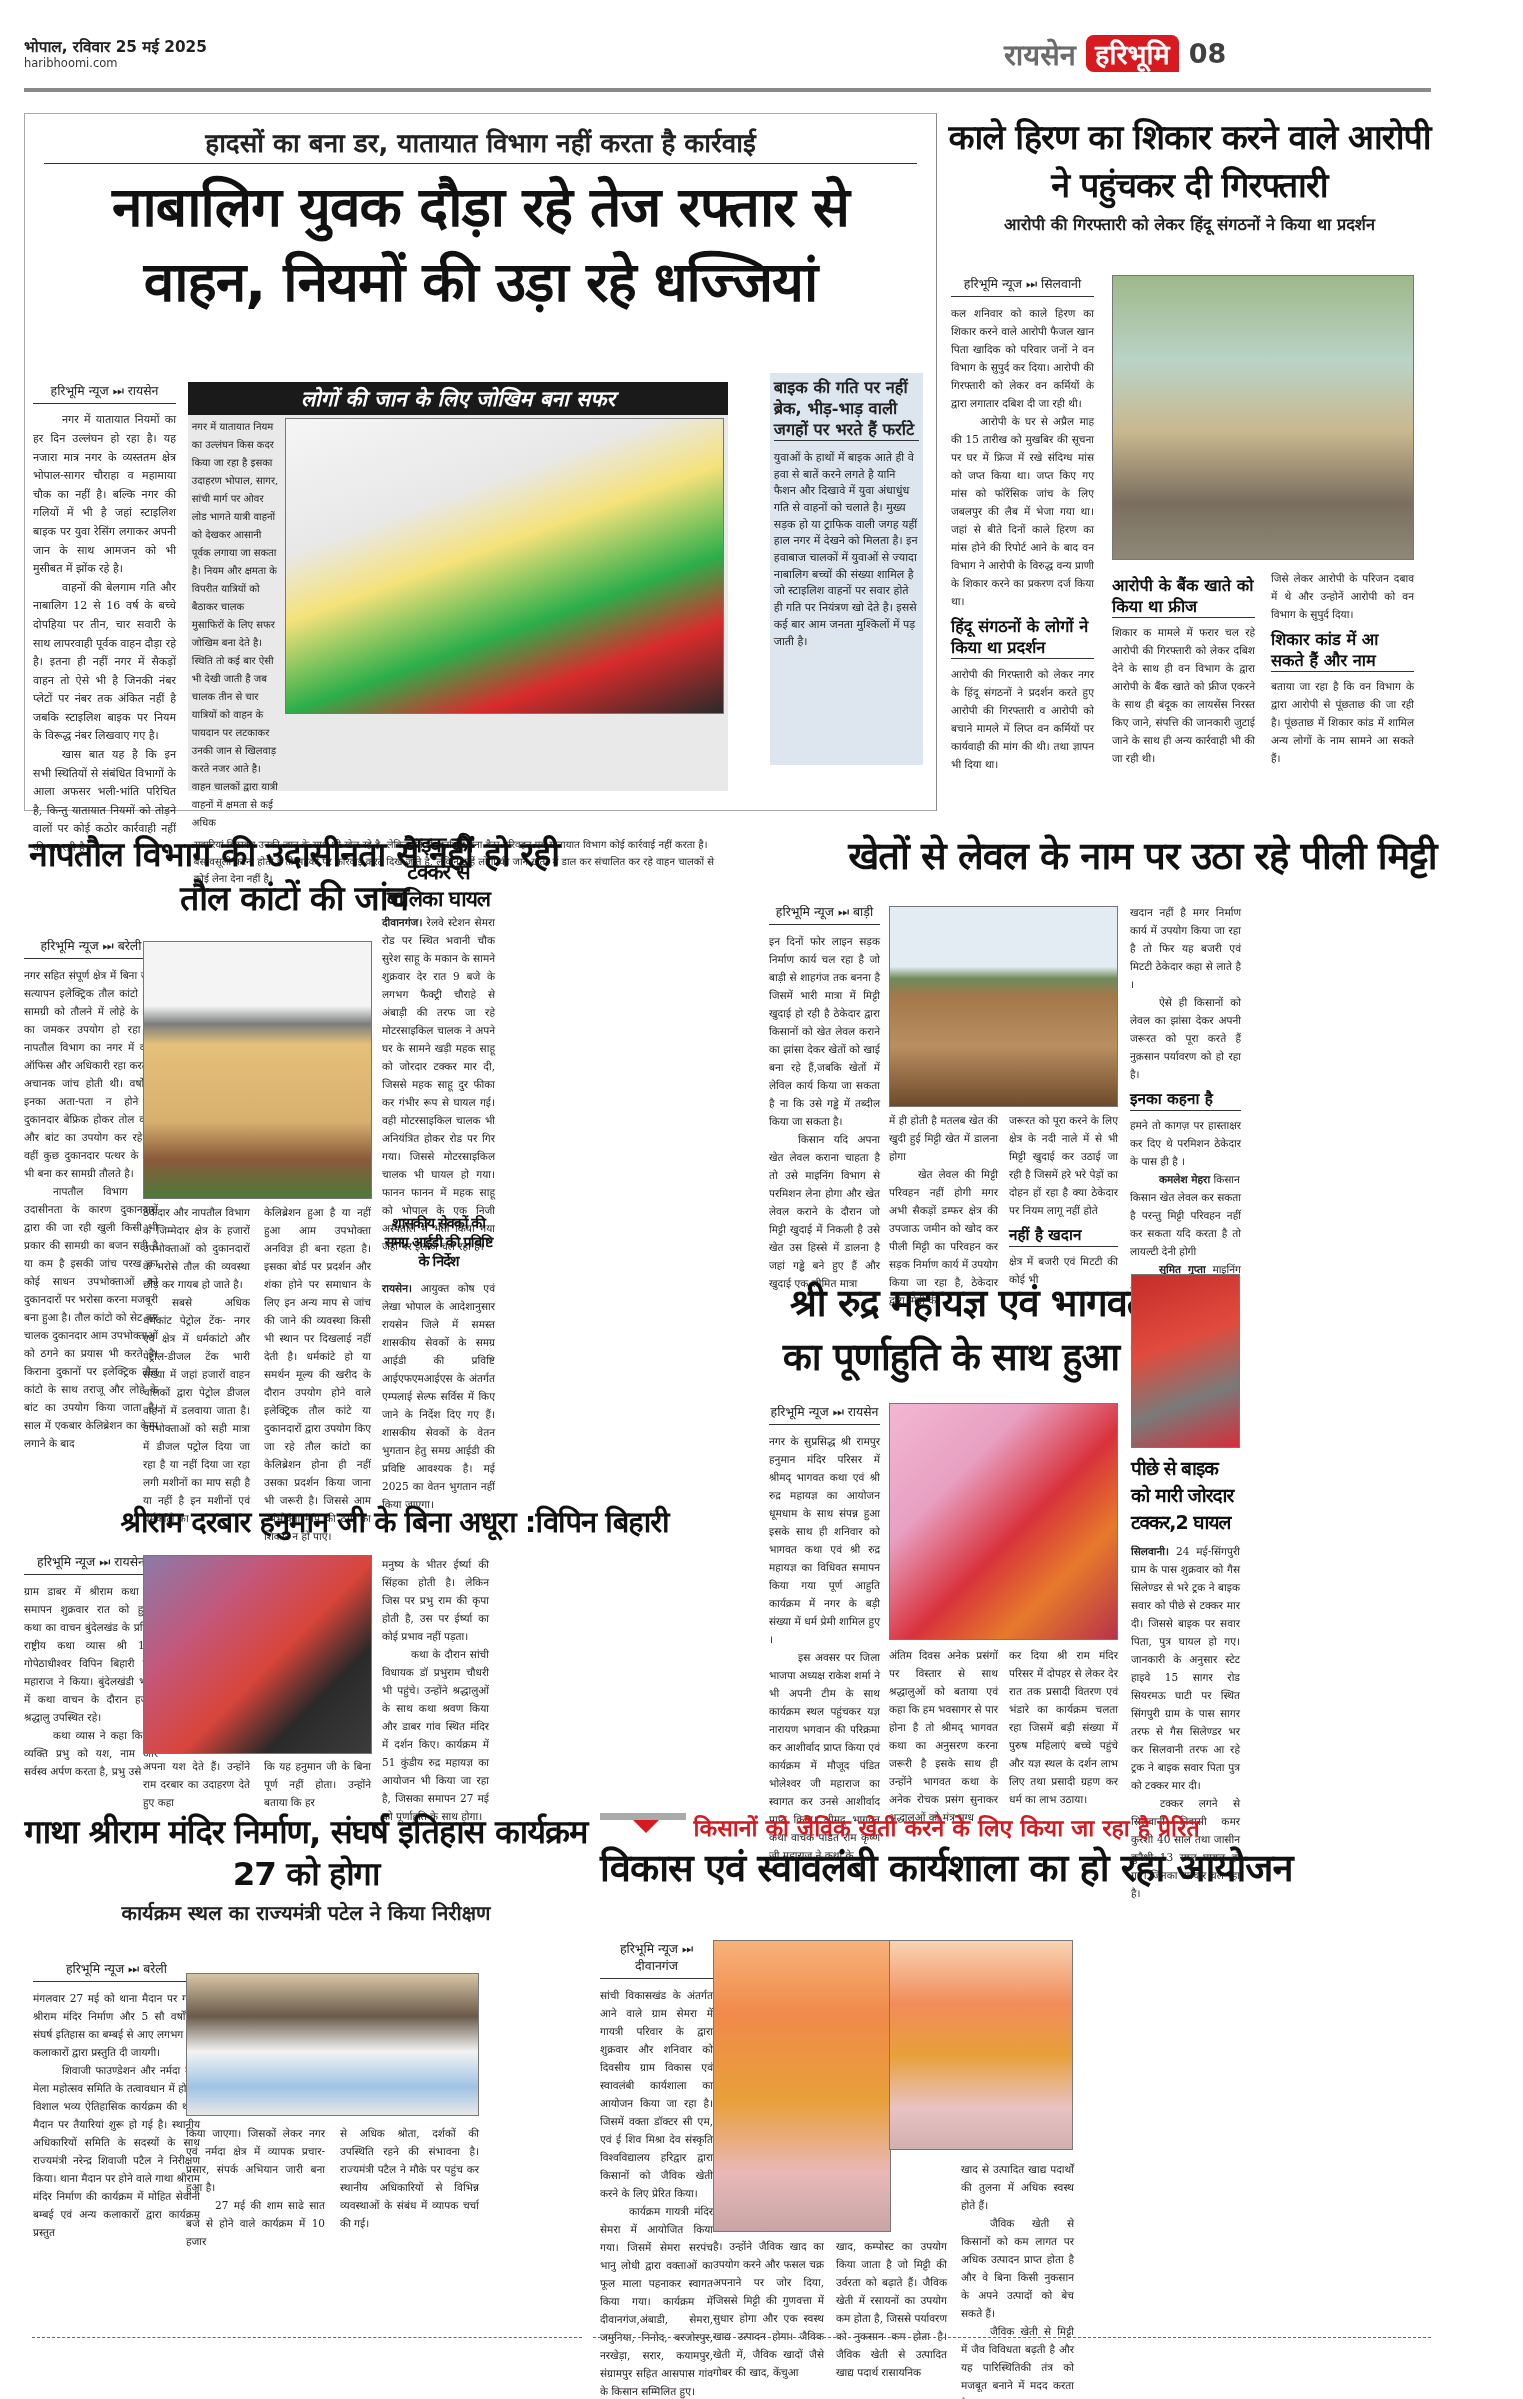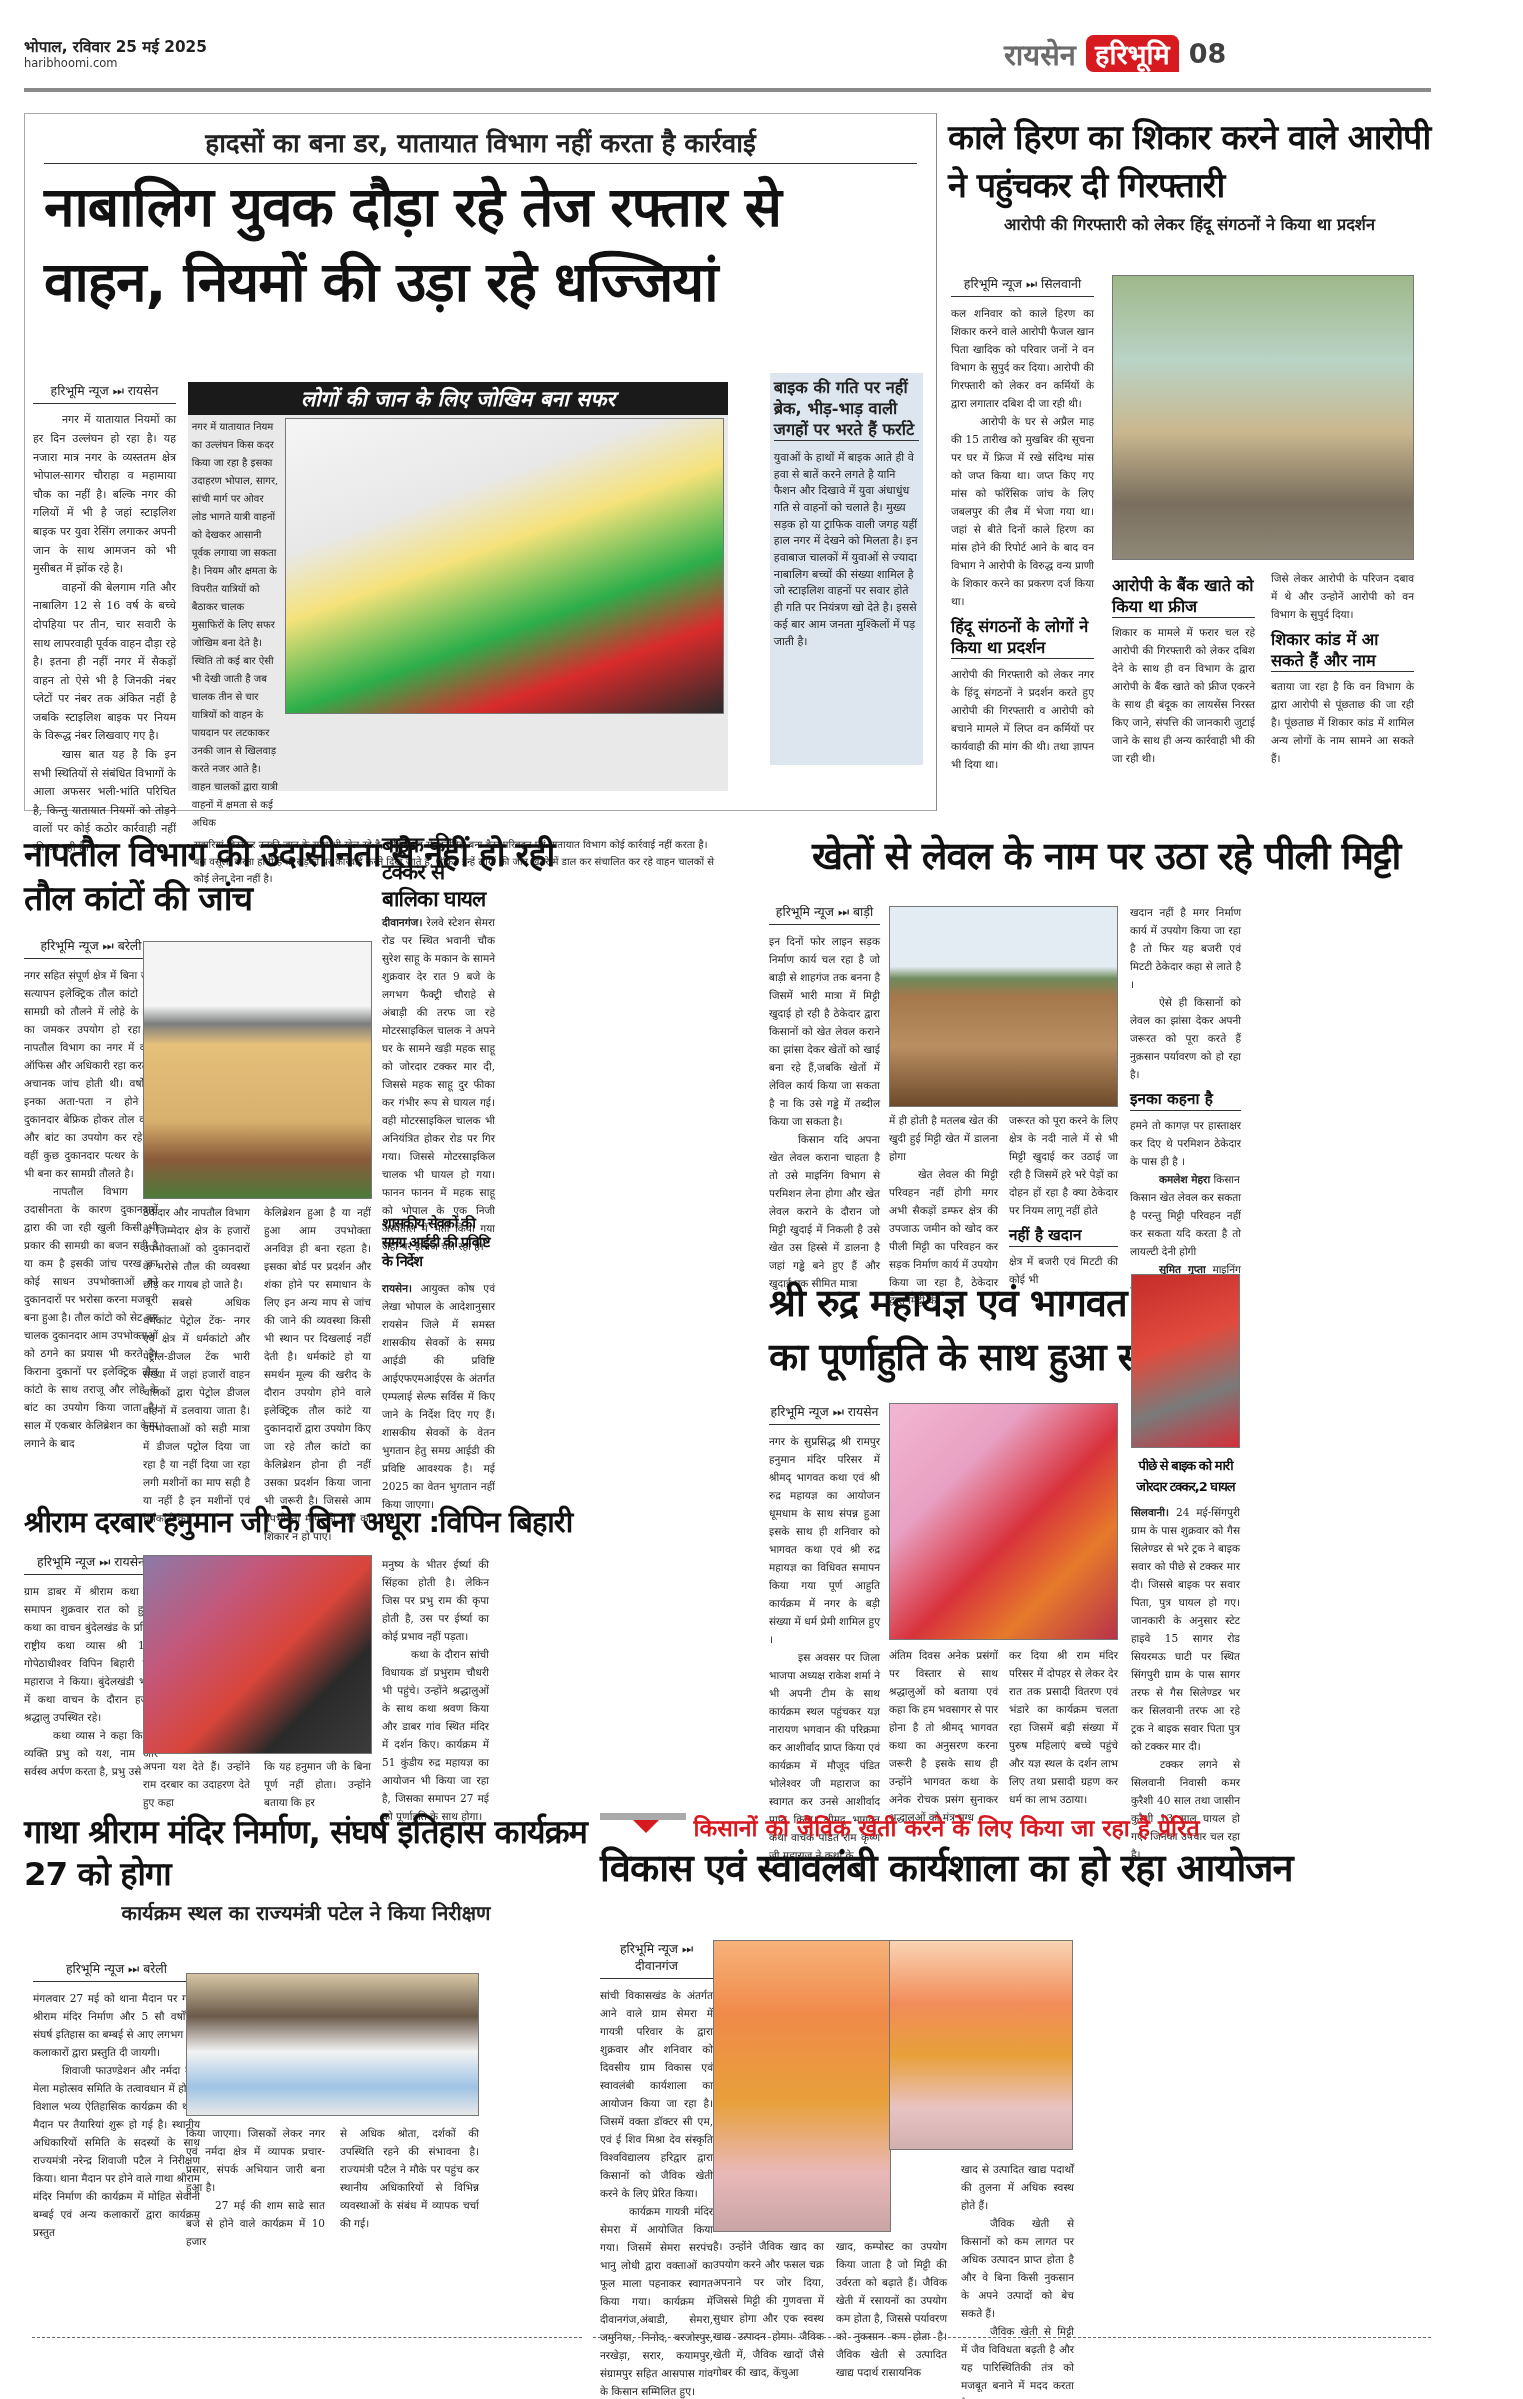--- a/index.html
+++ b/index.html
@@ -1,19 +1,19 @@
 <!DOCTYPE html>
 <html><head>
 <meta charset="utf-8">
 <style>
   *{box-sizing:border-box;margin:0;padding:0}
   body{width:1524px;height:2399px;background:#fff;font-family:"DejaVu Sans",sans-serif;color:#222;position:relative;overflow:hidden}
   .abs{position:absolute}
   .txt{font-family:"DejaVu Serif",serif;font-size:12px;line-height:19px;text-align:justify;color:#222}
-  .hl{font-family:"DejaVu Sans",sans-serif;font-weight:bold;color:#111;text-align:left;letter-spacing:-1px}
+  .hl{font-family:"DejaVu Sans",sans-serif;font-weight:bold;color:#111;text-align:center;letter-spacing:-1px}
   .dateline{font-family:"DejaVu Sans",sans-serif;font-size:12.4px;text-align:center;border-bottom:1.9px solid #333;padding-bottom:3.8px;margin-bottom:7.6px;color:#222}
   .sub{font-family:"DejaVu Sans",sans-serif;font-weight:bold;font-size:21px;line-height:27px;border-bottom:1.9px solid #333;margin:5.7px 0;color:#111}
   .photo{border:1.9px solid #777;overflow:hidden}
   .para{text-indent:29px}
   .bold{font-weight:bold}
   .rule{height:3.8px;background:#8a8a8a}
   .dash{border-top:1.9px dashed #666}
 </style>
 </head>
 <body>
@@ -139,21 +139,21 @@
 <div class="photo abs" style="left:889px;top:1403px;width:229px;height:237px;background:linear-gradient(135deg,#f2b7d2 0%,#e8a0c2 30%,#d8323c 55%,#e67a2b 75%,#b8324a 100%)"></div>
 <div class="abs" style="left:889px;top:1646px;width:109px">
   <div class="txt" style="font-size:10.5px;line-height:18px">अंतिम दिवस अनेक प्रसंगों पर विस्तार से साथ श्रद्धालुओं को बताया एवं कहा कि हम भवसागर से पार होना है तो श्रीमद् भागवत कथा का अनुसरण करना जरूरी है इसके साथ ही उन्होंने भागवत कथा के अनेक रोचक प्रसंग सुनाकर श्रद्धालुओं को मंत्र मुग्ध</div>
 </div>
 <div class="abs" style="left:1009px;top:1646px;width:109px">
   <div class="txt" style="font-size:10.5px;line-height:18px">कर दिया श्री राम मंदिर परिसर में दोपहर से लेकर देर रात तक प्रसादी वितरण एवं भंडारे का कार्यक्रम चलता रहा जिसमें बड़ी संख्या में पुरुष महिलाएं बच्चे पहुंचे और यज्ञ स्थल के दर्शन लाभ लिए तथा प्रसादी ग्रहण कर धर्म का लाभ उठाया।</div>
 </div>
 
 <div class="photo abs" style="left:1131px;top:1274px;width:109px;height:174px;background:linear-gradient(160deg,#c42d2a 0%,#e14b3e 40%,#7a7a7a 70%,#d42f3a 100%)"></div>
 <div class="abs" style="left:1131px;top:1455px;width:109px">
-  <div class="hl" style="font-size:13px;line-height:21px;text-align:center">पीछे से बाइक को मारी जोरदार टक्कर,2 घायल</div>
+  <div class="hl" style="font-size:19px;line-height:27px;text-align:left">पीछे से बाइक को मारी जोरदार टक्कर,2 घायल</div>
   <div class="txt" style="font-size:10.5px;line-height:18px;margin-top:5.7px"><span class="bold">सिलवानी।</span> <span>24 मई-सिंगपुरी ग्राम के पास शुक्रवार को गैस सिलेण्डर से भरे ट्रक ने बाइक सवार को पीछे से टक्कर मार दी। जिससे बाइक पर सवार पिता, पुत्र घायल हो गए। जानकारी के अनुसार स्टेट हाइवे 15 सागर रोड सियरमऊ घाटी पर स्थित सिंगपुरी ग्राम के पास सागर तरफ से गैस सिलेण्डर भर कर सिलवानी तरफ आ रहे ट्रक ने बाइक सवार पिता पुत्र को टक्कर मार दी।</span></div>
   <div class="txt para" style="font-size:10.5px;line-height:18px">टक्कर लगने से सिलवानी निवासी कमर कुरैशी 40 साल तथा जासीन कुरैशी 13 साल घायल हो गए। जिनका उपचार चल रहा है।</div>
 </div>
 
 <div class="abs" style="left:24px;top:1503px;width:741px">
   <div class="hl" style="font-size:29px;line-height:38px">श्रीराम दरबार हनुमान जी के बिना अधूरा :विपिन बिहारी</div>
 </div>
 <div class="abs" style="left:24px;top:1553px;width:134px">
   <div class="dateline">हरिभूमि न्यूज ⏭ रायसेन</div>
   <div class="txt" style="font-size:10.5px;line-height:18px">ग्राम डाबर में श्रीराम कथा का समापन शुक्रवार रात को हुआ। कथा का वाचन बुंदेलखंड के प्रसिद्ध राष्ट्रीय कथा व्यास श्री 108 गोपेठाधीश्वर विपिन बिहारी दास महाराज ने किया। बुंदेलखंडी भाषा में कथा वाचन के दौरान हजारों श्रद्धालु उपस्थित रहे।</div>

